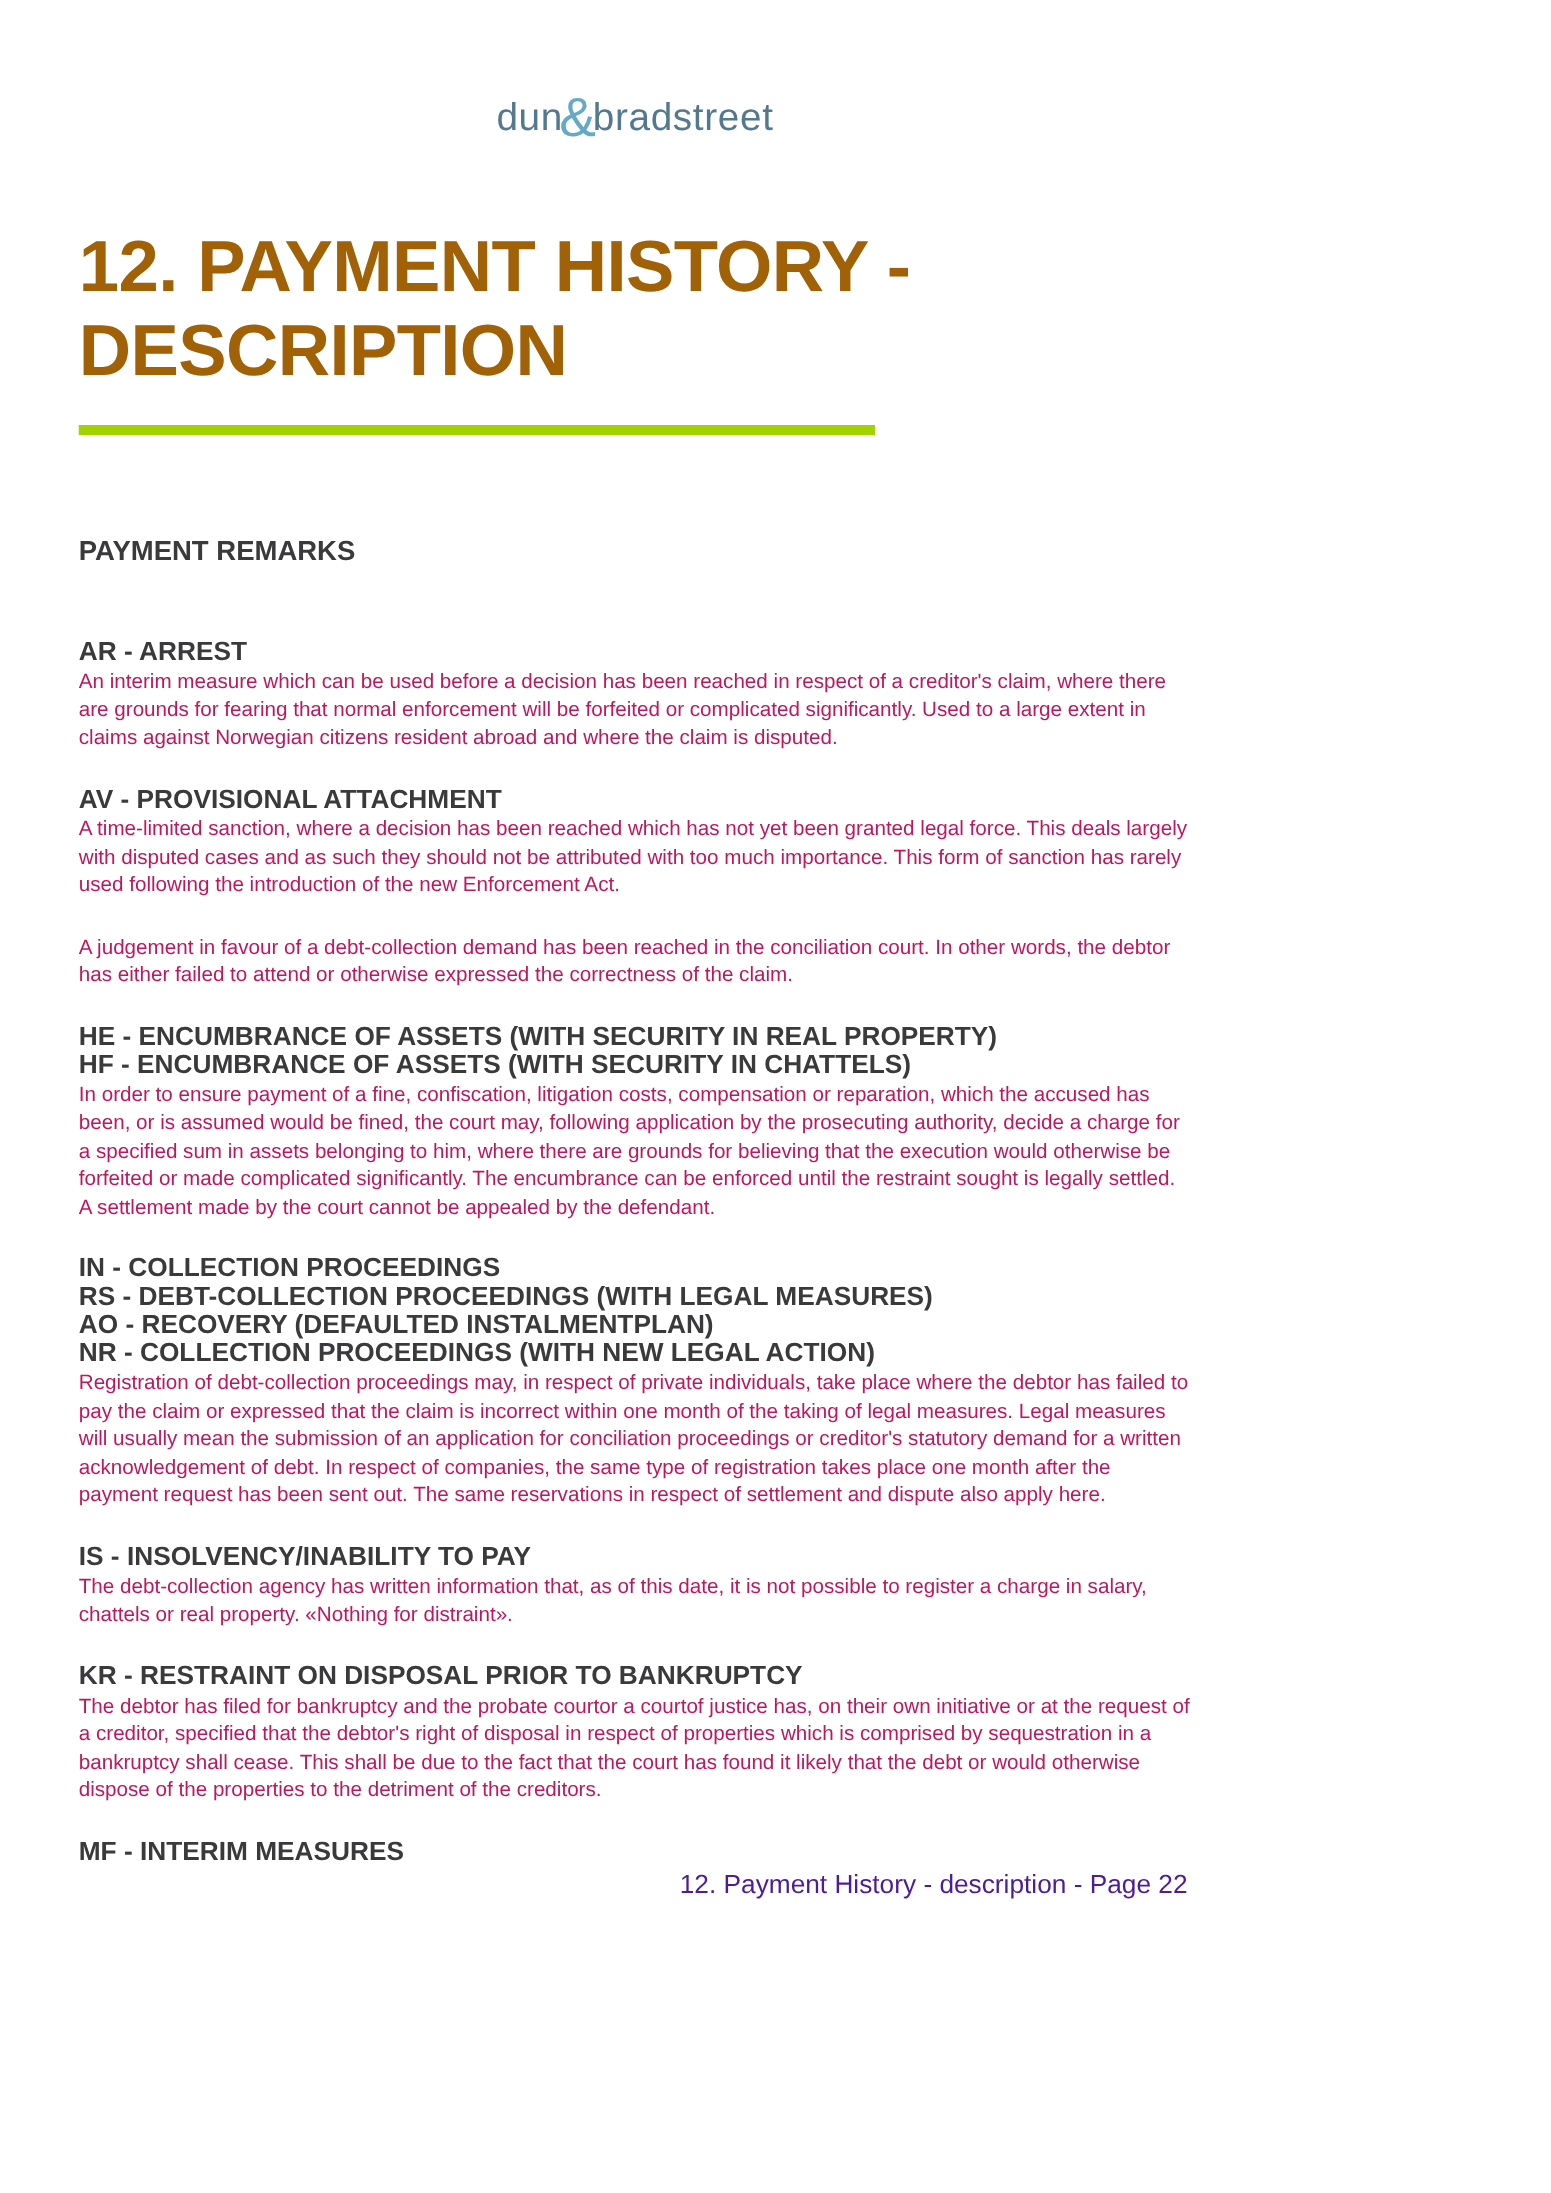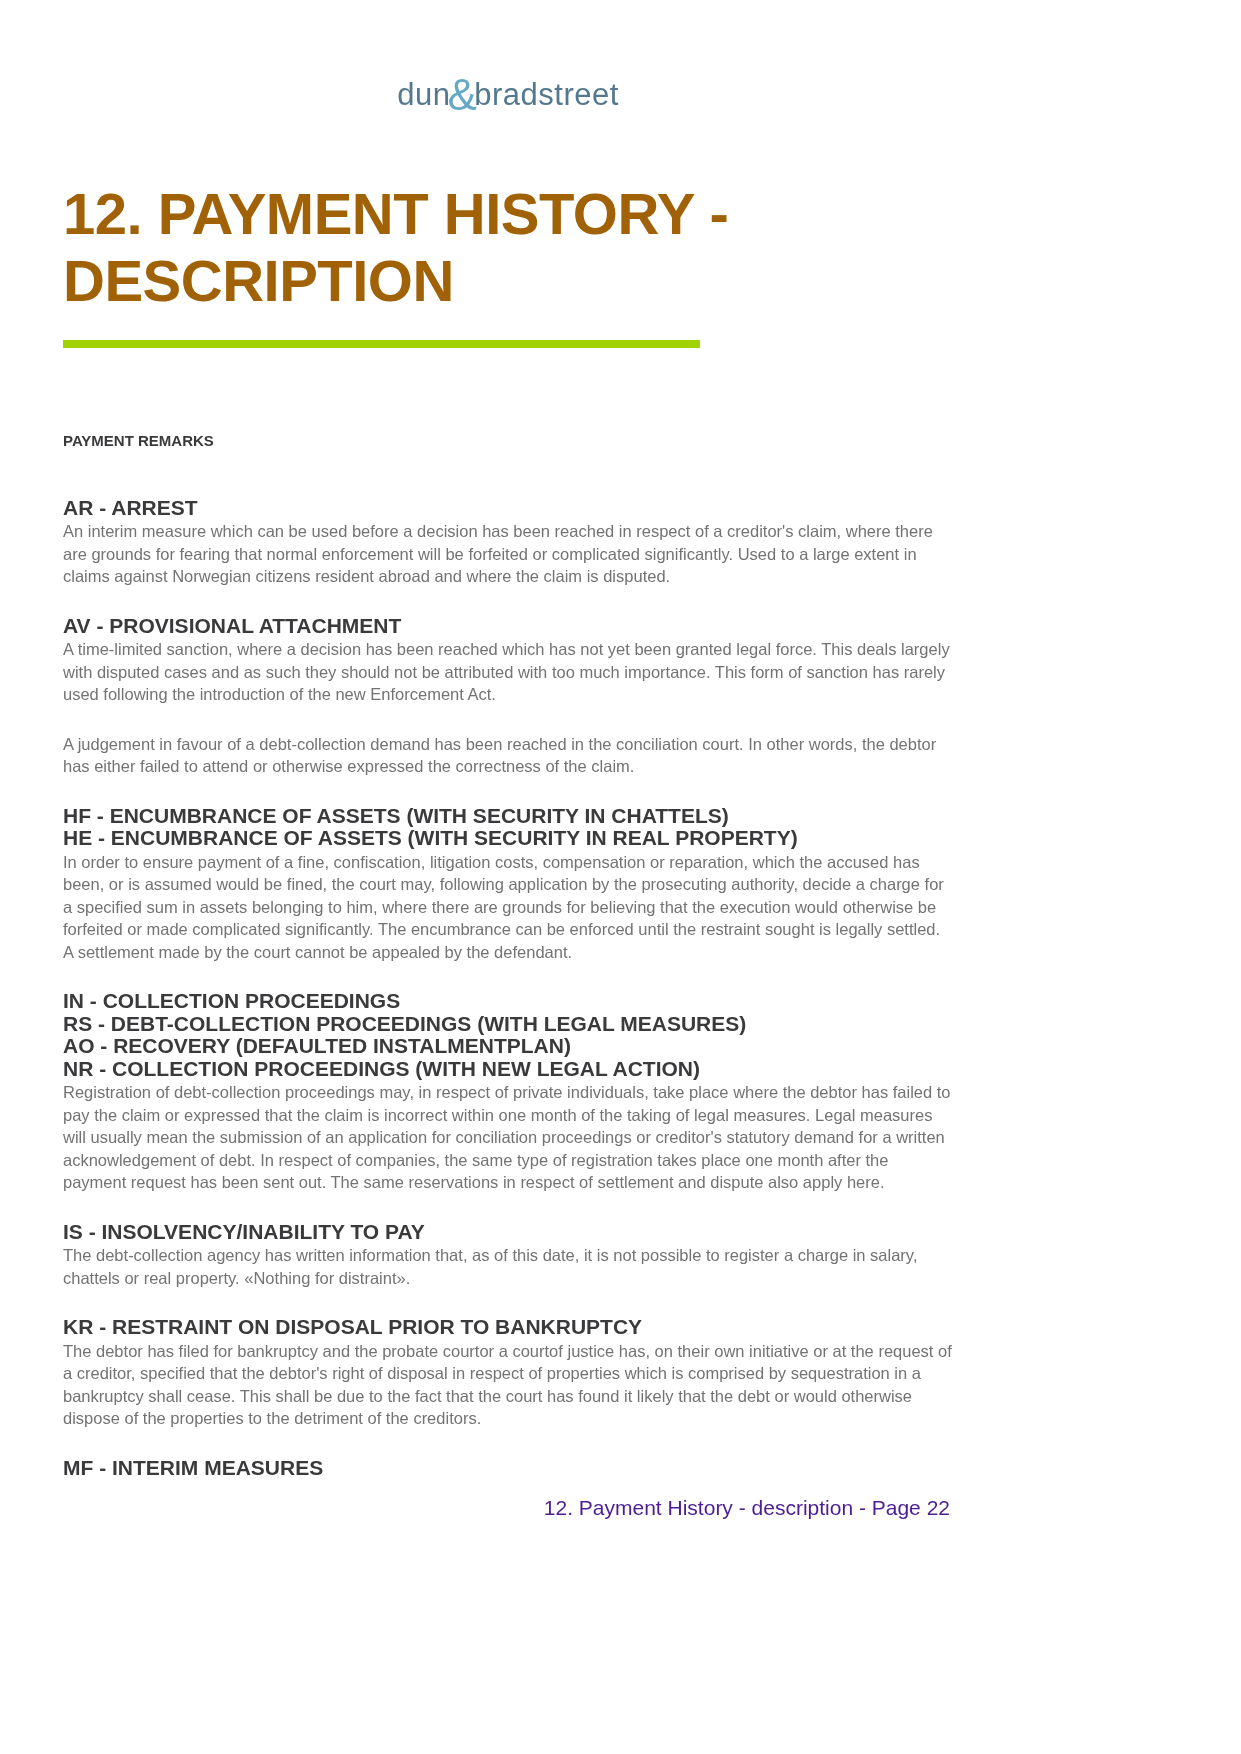--- a/index.html
+++ b/index.html
@@ -48,35 +48,35 @@
     width: 637px;
     height: 8px;
     background: #a2d200;
   }
   .doc-body {
     margin-top: 82px;
     font-size: 16.5px;
     line-height: 22.5px;
   }
   .section-heading {
-    font-size: 15px;
+    font-size: 22px;
     font-weight: bold;
     color: #3a3a3c;
-    margin-bottom: 44px;
+    margin-bottom: 58px;
   }
   .entry { margin-bottom: 27px; }
   .entry-heading {
     font-size: 21px;
     font-weight: bold;
     color: #3a3a3c;
     line-height: 22.5px;
   }
   .entry-body {
     margin-top: 1px;
-    color: #737373;
+    color: #be185d;
   }
   .page-footer {
     position: absolute;
     top: 1496px;
     right: 291px;
     font-size: 21px;
     color: #4c1d95;
   }
 </style>
 </head>
@@ -103,22 +103,22 @@
     <section class="entry">
       <h3 class="entry-heading">AV - PROVISIONAL ATTACHMENT</h3>
       <p class="entry-body">A time-limited sanction, where a decision has been reached which has not yet been granted legal force. This deals largely with disputed cases and as such they should not be attributed with too much importance. This form of sanction has rarely used following the introduction of the new Enforcement Act.</p>
     </section>
 
     <section class="entry">
       <p class="entry-body">A judgement in favour of a debt-collection demand has been reached in the conciliation court. In other words, the debtor has either failed to attend or otherwise expressed the correctness of the claim.</p>
     </section>
 
     <section class="entry">
+      <h3 class="entry-heading">HE - ENCUMBRANCE OF ASSETS (WITH SECURITY IN REAL PROPERTY)</h3>
       <h3 class="entry-heading">HF - ENCUMBRANCE OF ASSETS (WITH SECURITY IN CHATTELS)</h3>
-      <h3 class="entry-heading">HE - ENCUMBRANCE OF ASSETS (WITH SECURITY IN REAL PROPERTY)</h3>
       <p class="entry-body">In order to ensure payment of a fine, confiscation, litigation costs, compensation or reparation, which the accused has been, or is assumed would be fined, the court may, following application by the prosecuting authority, decide a charge for a specified sum in assets belonging to him, where there are grounds for believing that the execution would otherwise be forfeited or made complicated significantly. The encumbrance can be enforced until the restraint sought is legally settled. A settlement made by the court cannot be appealed by the defendant.</p>
     </section>
 
     <section class="entry">
       <h3 class="entry-heading">IN - COLLECTION PROCEEDINGS</h3>
       <h3 class="entry-heading">RS - DEBT-COLLECTION PROCEEDINGS (WITH LEGAL MEASURES)</h3>
       <h3 class="entry-heading">AO - RECOVERY (DEFAULTED INSTALMENTPLAN)</h3>
       <h3 class="entry-heading">NR - COLLECTION PROCEEDINGS (WITH NEW LEGAL ACTION)</h3>
       <p class="entry-body">Registration of debt-collection proceedings may, in respect of private individuals, take place where the debtor has failed to pay the claim or expressed that the claim is incorrect within one month of the taking of legal measures. Legal measures will usually mean the submission of an application for conciliation proceedings or creditor's statutory demand for a written acknowledgement of debt. In respect of companies, the same type of registration takes place one month after the payment request has been sent out. The same reservations in respect of settlement and dispute also apply here.</p>
     </section>

